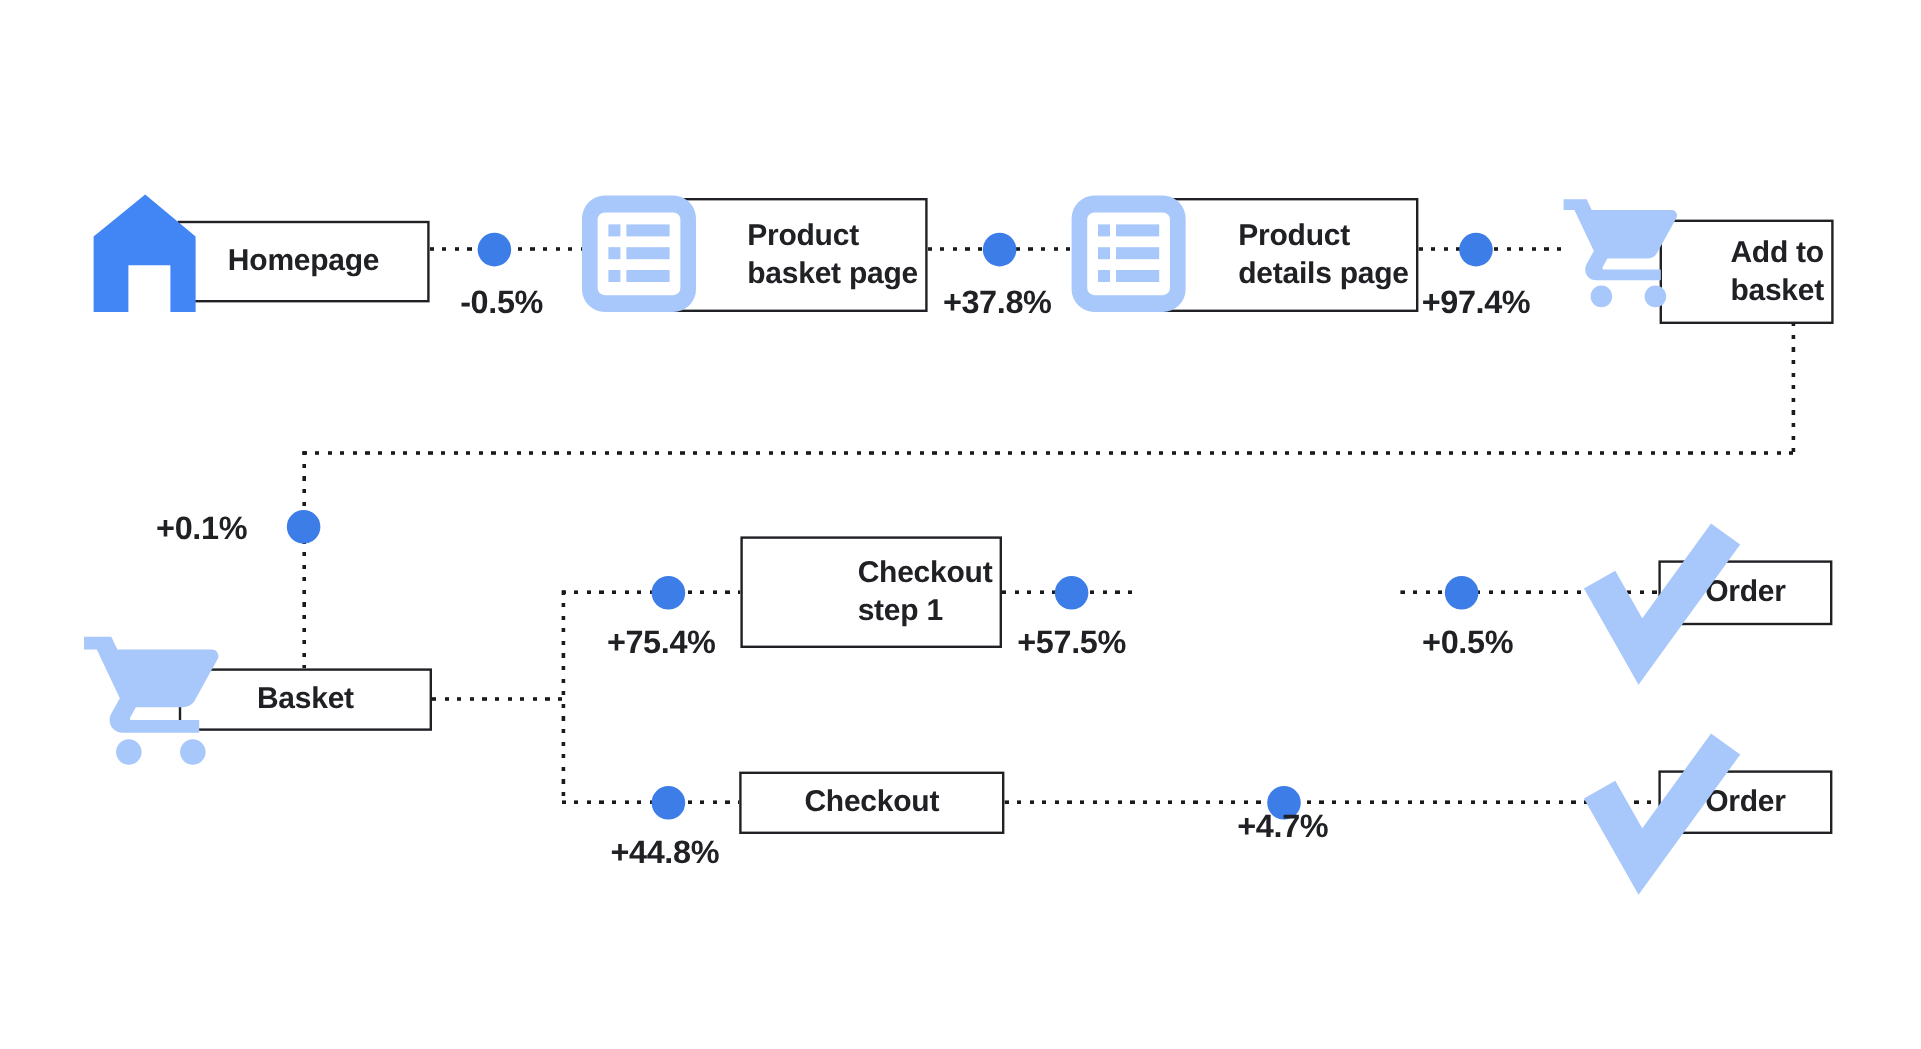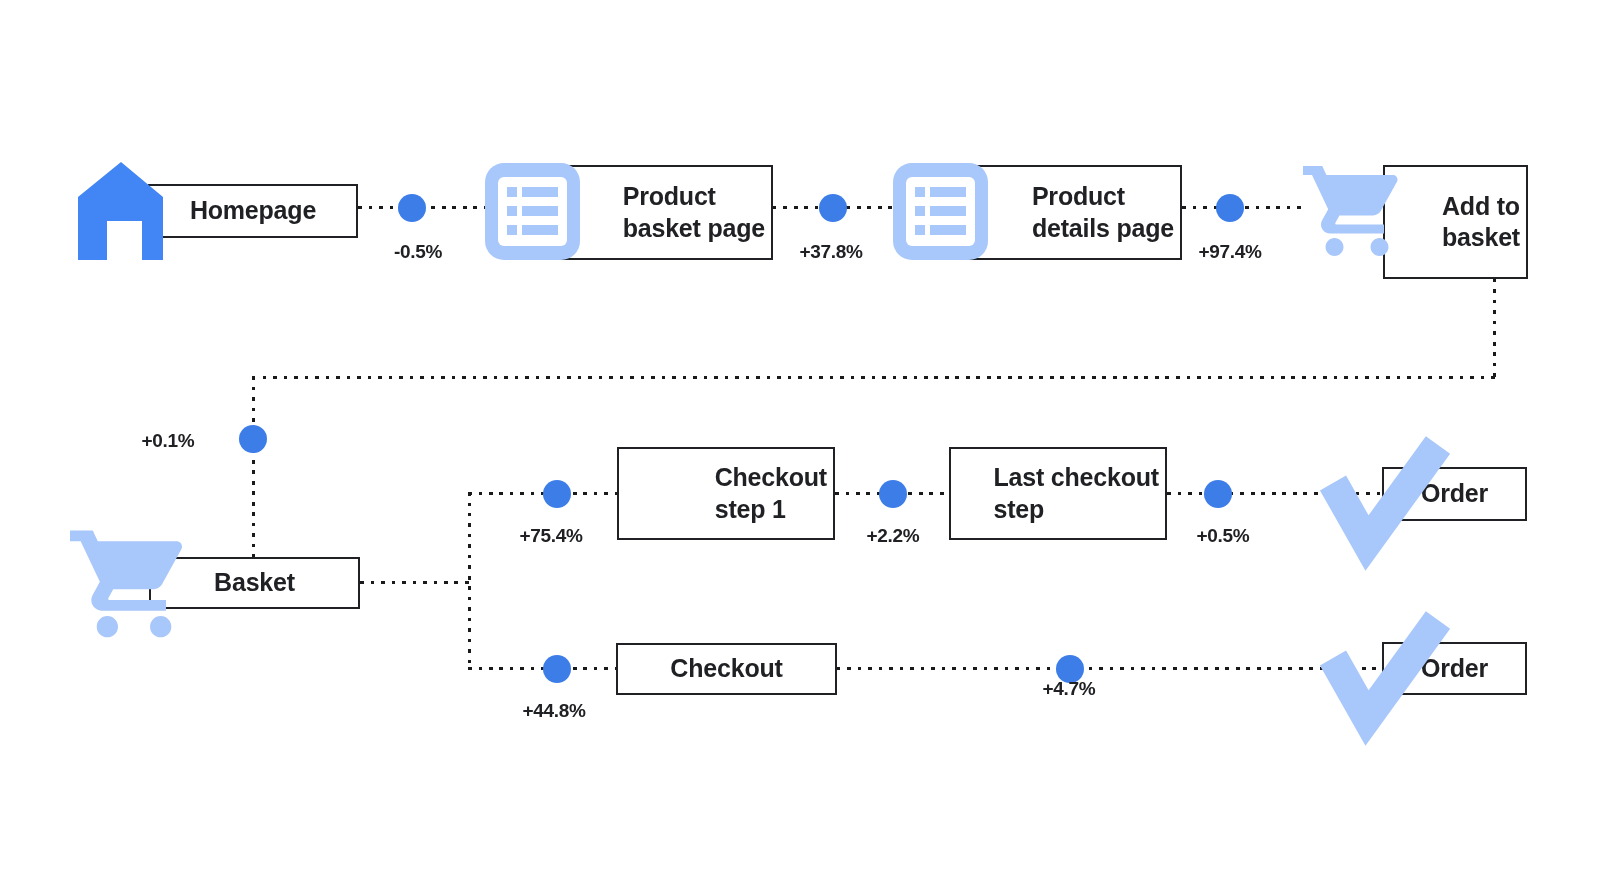--- a/index.html
+++ b/index.html
@@ -26,21 +26,21 @@
   .v-line{
     position:absolute;width:3px;z-index:1;
     background-image:repeating-linear-gradient(to bottom,var(--connector) 0 3.5px,transparent 3.5px 10.5px);
   }
   .dot{
     position:absolute;width:28px;height:28px;border-radius:50%;
     background:var(--dot-blue);transform:translate(-50%,-50%);z-index:2;
   }
   .pct{
     position:absolute;transform:translate(-50%,-50%);z-index:2;
-    font-size:19px;font-weight:700;color:var(--text);white-space:nowrap;
+    font-size:27px;font-weight:700;color:var(--text);white-space:nowrap;
     letter-spacing:-0.3px;
   }
   .box{
     position:absolute;box-sizing:border-box;z-index:3;
     background:var(--background);
     border:2px solid var(--box-border);
     display:flex;align-items:center;
     font-size:25px;font-weight:700;color:var(--text);
     line-height:1.26;letter-spacing:-0.2px;
   }
@@ -77,63 +77,57 @@
   <div class="dot" style="left:893px;top:494px;"></div>
   <div class="dot" style="left:1218px;top:494px;"></div>
   <div class="dot" style="left:557px;top:669px;"></div>
   <div class="dot" style="left:1070px;top:669px;"></div>
 
   <div class="pct" style="left:418px;top:252px;">-0.5%</div>
   <div class="pct" style="left:831px;top:252px;">+37.8%</div>
   <div class="pct" style="left:1230px;top:252px;">+97.4%</div>
   <div class="pct" style="left:168px;top:441px;">+0.1%</div>
   <div class="pct" style="left:551px;top:536px;">+75.4%</div>
-  <div class="pct" style="left:893px;top:536px;">+2.2%</div>
+  <div class="pct" style="left:893px;top:536px;">+57.5%</div>
   <div class="pct" style="left:1223px;top:536px;text-align:center;">+0.5%</div>
   <div class="pct" style="left:554px;top:711px;">+44.8%</div>
   <div class="pct" style="left:1069px;top:689px;">+4.7%</div>
 
-  <div class="box center" style="left:148px;top:184px;width:210px;height:54px;">Homepage</div>
+  <div class="box center" style="left:148px;top:184px;width:210px;height:68px;">Homepage</div>
 
   <div class="box left" style="left:556px;top:165px;width:217px;height:95px;">
     <div class="box-label">
       <span class="line">Product</span>
       <span class="line">basket page</span>
     </div>
   </div>
 
   <div class="box left" style="left:966px;top:165px;width:216px;height:95px;">
     <div class="box-label">
       <span class="line">Product</span>
       <span class="line">details page</span>
     </div>
   </div>
 
-  <div class="box left" style="left:1383px;top:165px;width:145px;height:114px;padding-left:18px;">
+  <div class="box left" style="left:1383px;top:183px;width:145px;height:87px;padding-left:18px;">
     <div class="box-label">
       <span class="line">Add to</span>
       <span class="line">basket</span>
     </div>
   </div>
 
   <div class="box center" style="left:149px;top:557px;width:211px;height:52px;">Basket</div>
 
   <div class="box left" style="left:617px;top:447px;width:218px;height:93px;">
     <div class="box-label">
       <span class="line">Checkout</span>
       <span class="line">step 1</span>
     </div>
   </div>
 
-  <div class="box left" style="left:949px;top:447px;width:218px;height:93px;">
-    <div class="box-label">
-      <span class="line">Last checkout</span>
-      <span class="line">step</span>
-    </div>
-  </div>
 
   <div class="box center" style="left:1382px;top:467px;width:145px;height:54px;">Order</div>
 
   <div class="box center" style="left:616px;top:643px;width:221px;height:52px;">Checkout</div>
 
   <div class="box center" style="left:1382px;top:642px;width:145px;height:53px;">Order</div>
 
   <div class="icon" style="left:78px;top:162px;">
     <svg width="85" height="98" viewBox="0 0 85 98">
       <path d="M43 0 L85 35 L85 98 L64 98 L64 59 L29 59 L29 98 L0 98 L0 35 Z" style="fill:var(--icon-blue);"></path>

